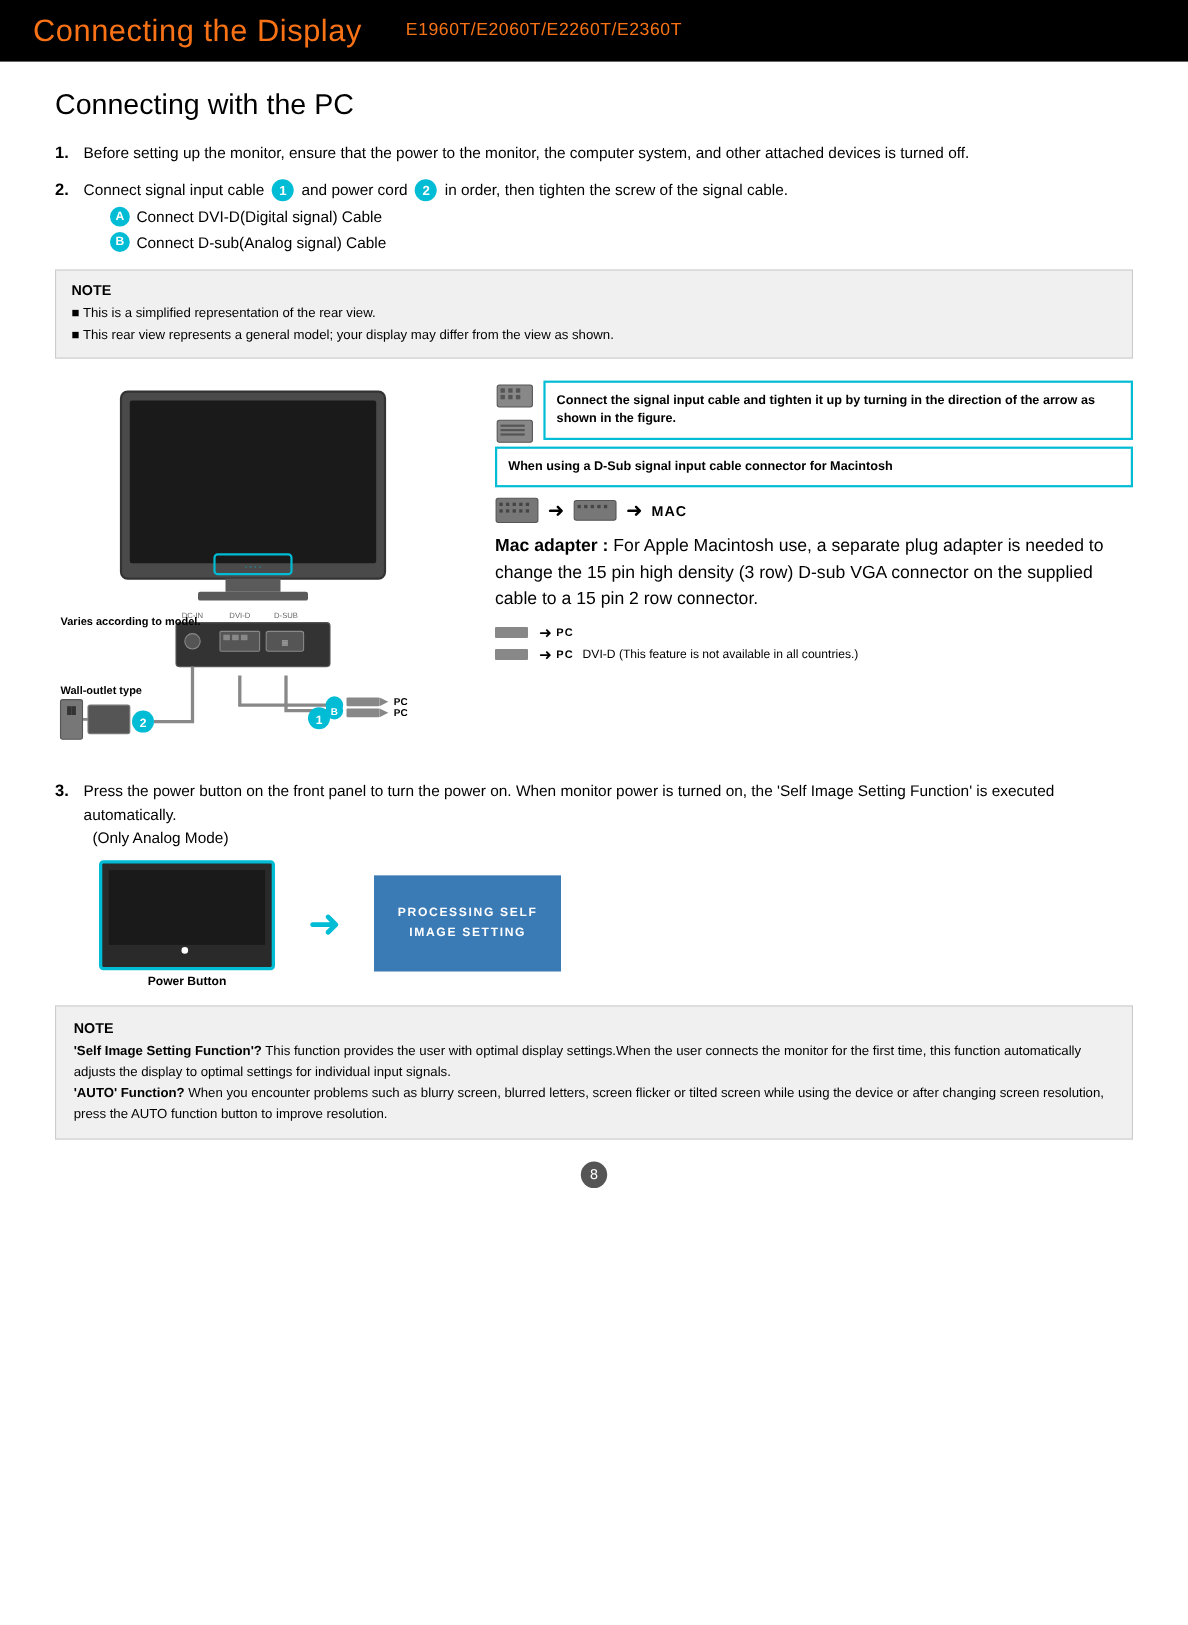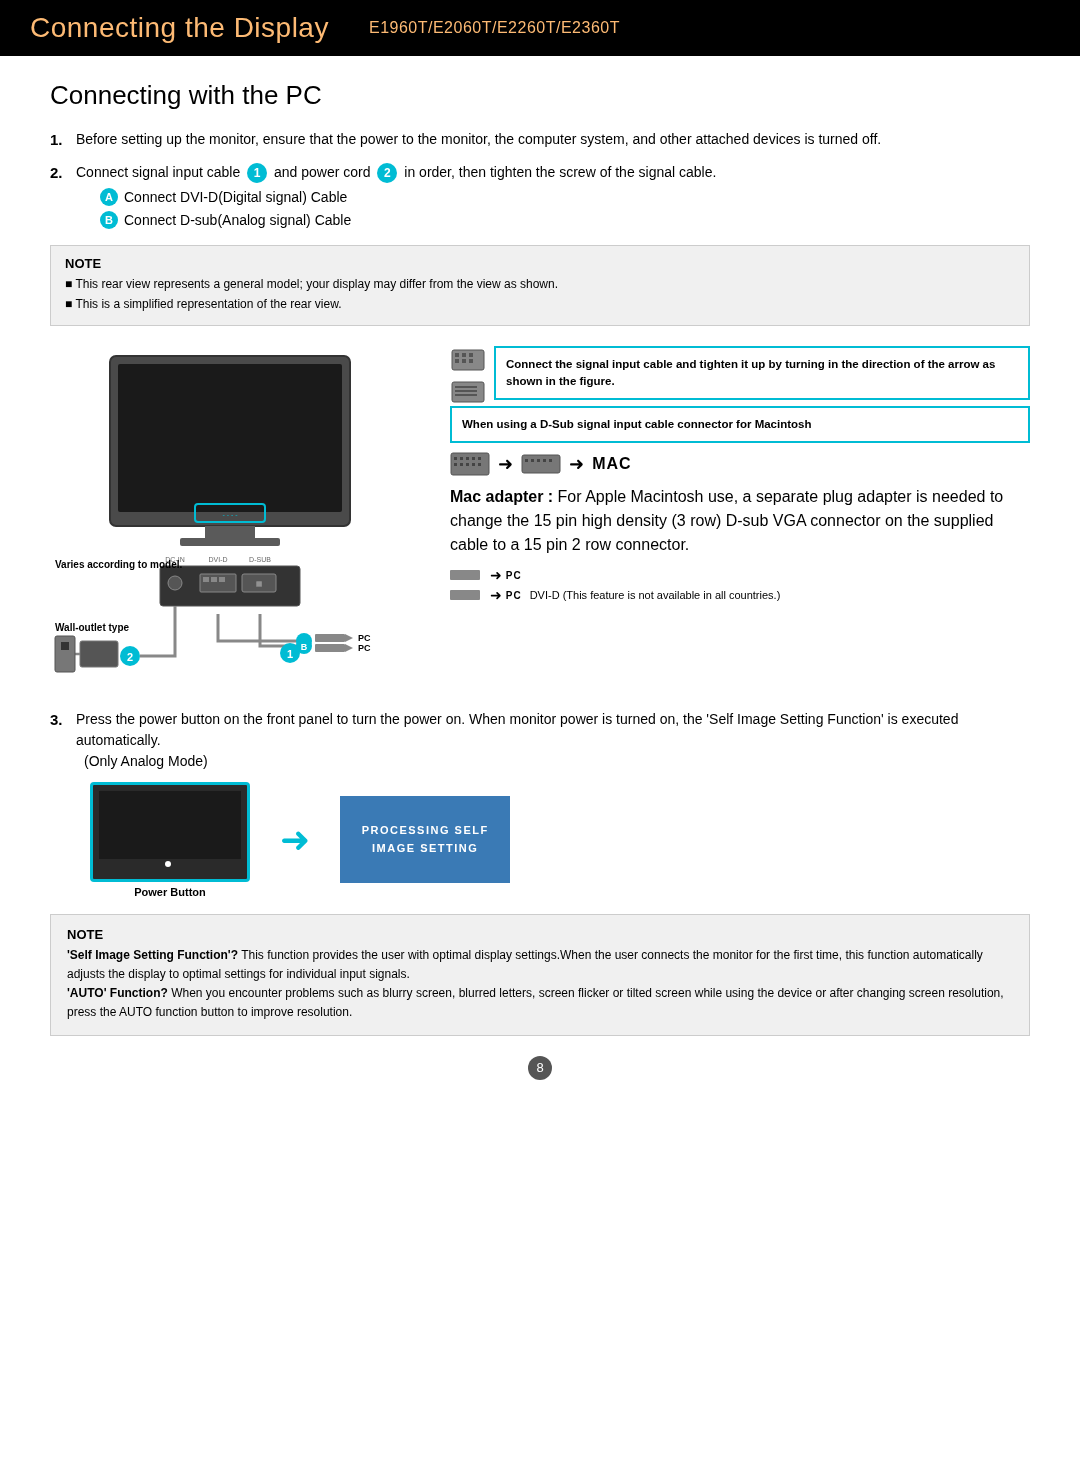--- a/index.html
+++ b/index.html
@@ -6,21 +6,21 @@
     body {
       font-family: Arial, sans-serif;
       background: #fff;
       width: 1080px;
       min-height: 1477px;
       color: #000;
       font-size: 14px;
     }
     .header {
       background: #000;
-      color: #fdba74;
+      color: #f97316;
       display: flex;
       align-items: center;
       padding: 12px 30px;
       gap: 40px;
     }
     .header-title {
       font-size: 28px;
       font-weight: normal;
       letter-spacing: 0.5px;
     }
@@ -142,21 +142,21 @@
       align-items: center;
       gap: 8px;
       margin: 6px 0;
     }
     .arrow-right {
       display: inline-block;
       font-size: 18px;
       color: #000;
     }
     .mac-label {
-      font-size: 16px;
+      font-size: 13px;
       font-weight: bold;
       letter-spacing: 1px;
     }
     .step3-section {
       margin: 16px 0;
     }
     .power-diagram {
       display: flex;
       align-items: center;
       gap: 30px;
@@ -291,22 +291,22 @@
             <span>Connect D-sub(Analog signal) Cable</span>
           </li>
         </ul>
       </span>
     </li>
   </ul>
 
   <div class="note-box">
     <div class="note-title">NOTE</div>
     <div class="note-text">
+      <p>This is a simplified representation of the rear view.</p>
       <p>This rear view represents a general model; your display may differ from the view as shown.</p>
-      <p>This is a simplified representation of the rear view.</p>
     </div>
   </div>
 
   <div class="diagram-section">
 
     <div class="diagram-left">
       <svg width="380" height="340" xmlns="http://www.w3.org/2000/svg">
 
         <rect x="60" y="10" width="240" height="170" rx="6" ry="6" fill="#4a4a4a" stroke="#333" stroke-width="2"></rect>
         <rect x="68" y="18" width="224" height="148" rx="2" ry="2" fill="#1a1a1a"></rect>

